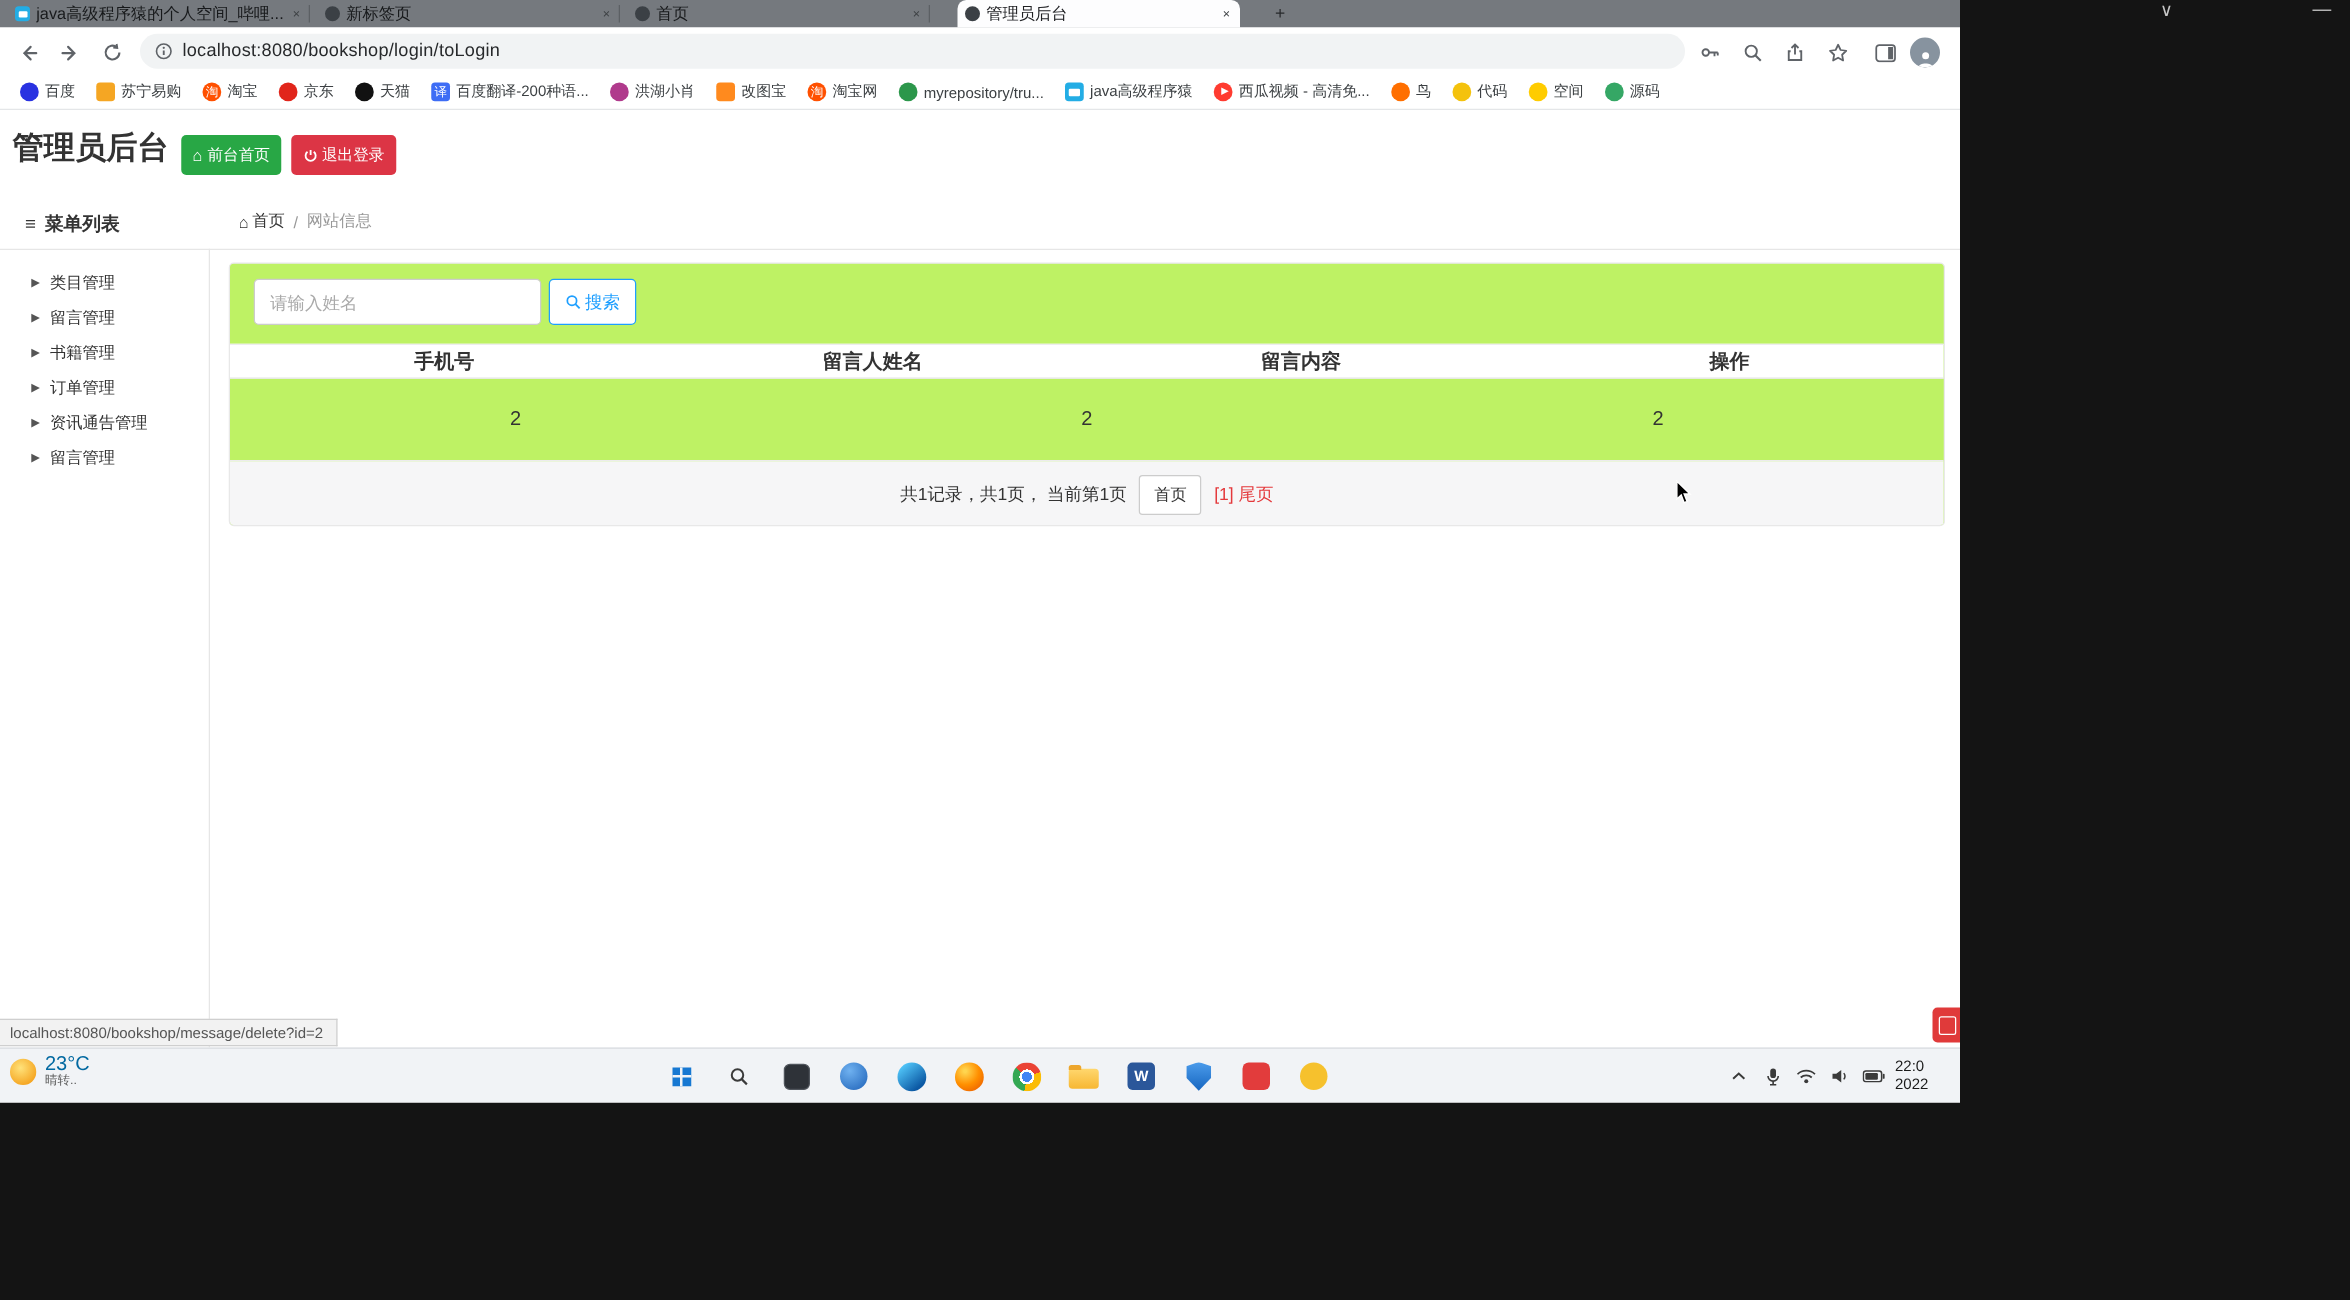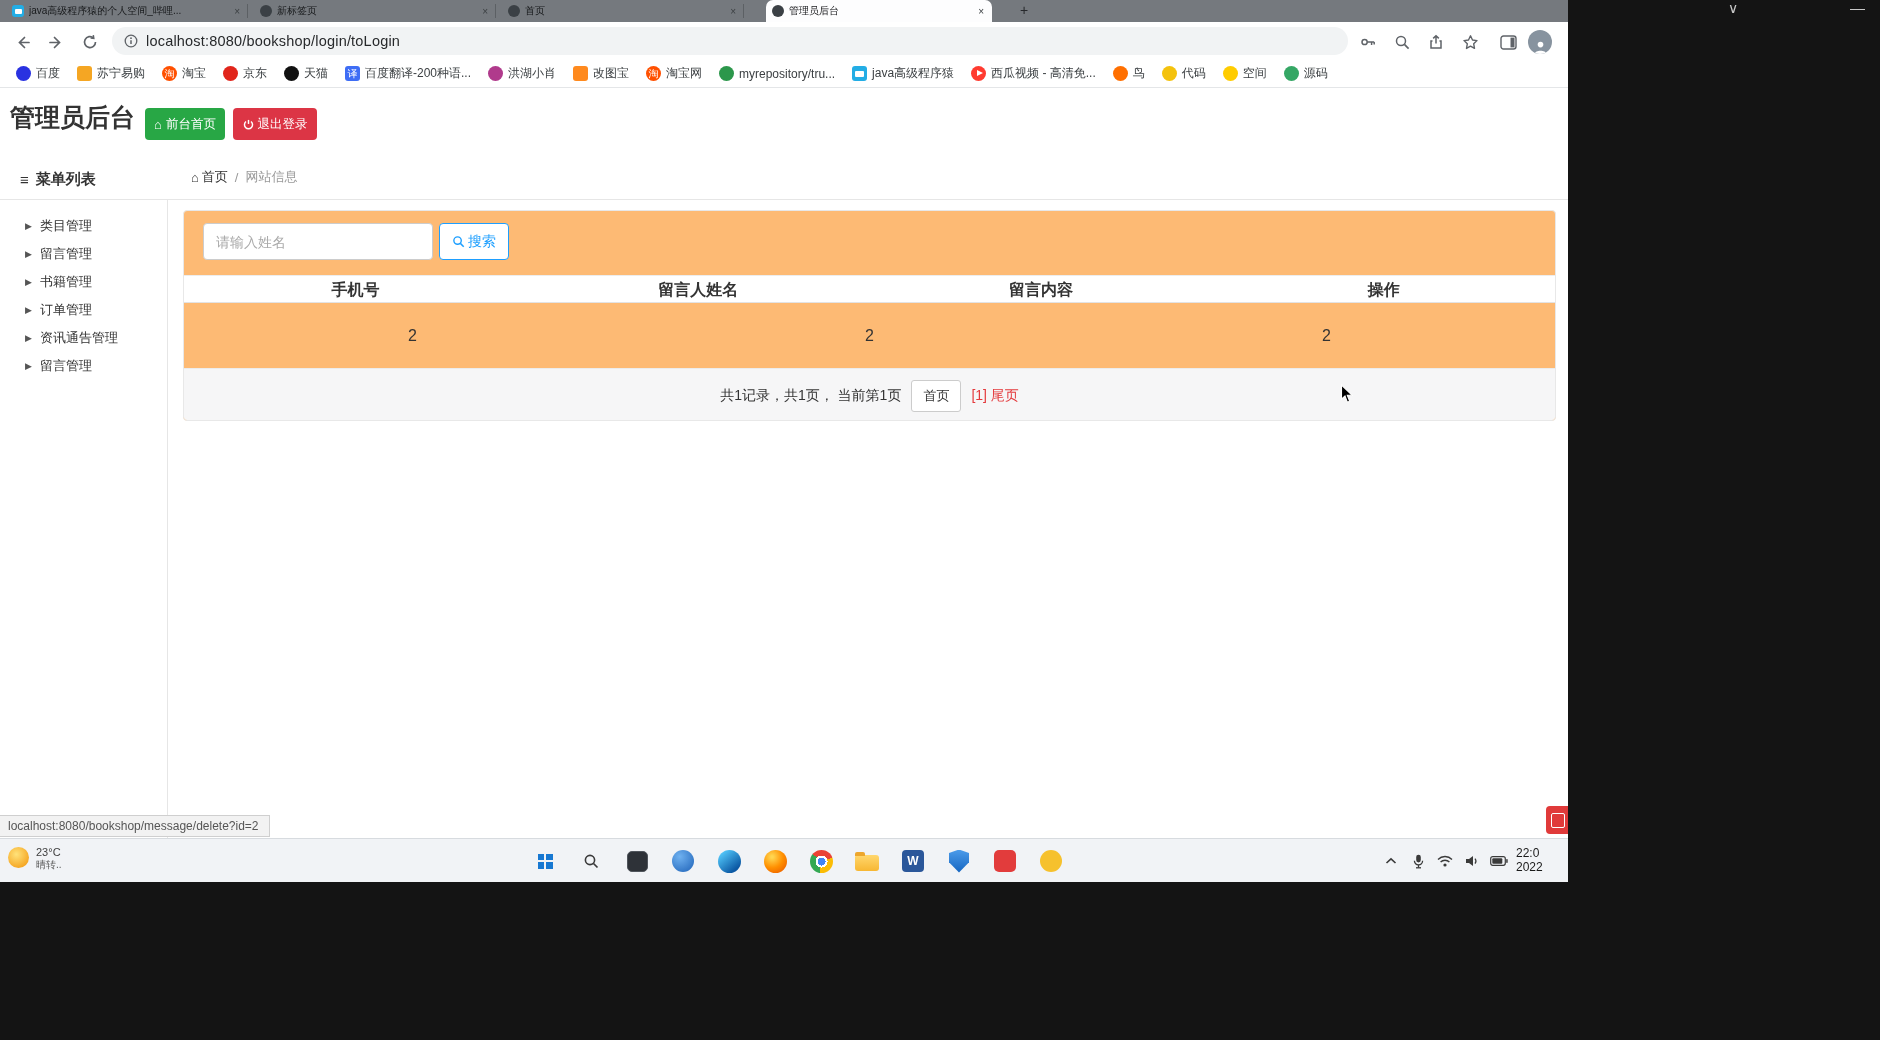--- a/index.html
+++ b/index.html
@@ -7,21 +7,21 @@
     font-family:"Liberation Sans","DejaVu Sans",sans-serif; }
 
   
   .screen { position:absolute; left:0; top:0; width:1568px; height:882px; background:#fff; }
 
   
   .tabstrip { position:absolute; left:0; top:0; width:100%; height:22px; background:#75797e; }
   .tab { position:absolute; top:0; height:22px; display:flex; align-items:center; gap:5px;
          padding:0 6px; overflow:hidden; cursor:default; }
   .tab .sep { position:absolute; right:0; top:4px; width:1px; height:14px; background:#5c6064; }
-  .tab-title { font-size:10px; color:#17191b; white-space:nowrap; overflow:hidden;
+  .tab-title { font-size:13px; color:#17191b; white-space:nowrap; overflow:hidden;
                text-overflow:ellipsis; flex:1; }
   .tab-close { font-size:10px; color:#3c4043; padding:0 2px; flex:none; }
   .tab.active { background:#fdfdfe; border-radius:7px 7px 0 0; }
   .tab.active .tab-title { color:#202124; }
   .t1 { left:6px;   width:242px; }
   .t2 { left:254px; width:242px; }
   .t3 { left:502px; width:242px; }
   .t4 { left:766px; width:226px; }
   .favicon { width:12px; height:12px; border-radius:3px; flex:none; }
   .fav-bili { background:#23ade5; position:relative; }
@@ -88,21 +88,21 @@
   .menu-item { height:28px; display:flex; align-items:center; padding-left:25px; cursor:pointer; }
   .menu-caret { font-size:9px; color:#555; margin-right:8px; }
   .menu-label { font-size:13px; color:#333; }
 
   .breadcrumb { position:absolute; left:191px; top:80px; display:flex; align-items:center;
                 font-size:13px; color:#333; }
   .crumb-sep { color:#999; margin:0 7px; }
   .crumb-cur { color:#999; }
 
   .panel { position:absolute; left:183px; top:122px; width:1373px; height:211px;
-           border:1px solid #e8e8e8; border-radius:4px; background:#fdba74; overflow:hidden; }
+           border:1px solid #e8e8e8; border-radius:4px; background:#bef264; overflow:hidden; }
   .search-row { position:absolute; left:0; top:0; width:100%; height:64px; }
   .search-input { position:absolute; left:19px; top:12px; width:230px; height:37px;
                   border:1px solid #ccc; border-radius:4px; padding:0 12px; font-size:14px;
                   color:#333; outline:none; font-family:inherit; }
   .search-input::placeholder { color:#aaa; }
   .search-btn { position:absolute; left:255px; top:12px; width:70px; height:37px;
                 background:#fff; border:1px solid #1e9fff; border-radius:4px; color:#1e9fff;
                 font-size:14px; display:flex; align-items:center; justify-content:center;
                 gap:3px; cursor:pointer; }
   .thead { position:absolute; left:0; top:64px; width:100%; height:28px; display:flex;
@@ -130,21 +130,21 @@
   .statusbar { position:absolute; left:0; top:727px; height:22px; background:#f2f2f2;
                border:1px solid #cfcfcf; border-left:none; padding:3px 10px 0 8px;
                font-size:12px; color:#555; white-space:nowrap; }
 
   
   .taskbar { position:absolute; left:0; top:838px; width:1568px; height:44px;
              background:#f1f3f6; border-top:1px solid #d7dbdf; }
   .weather { position:absolute; left:8px; top:6px; display:flex; align-items:center; gap:7px; }
   .sun { width:21px; height:21px; border-radius:50%;
          background:radial-gradient(circle at 40% 35%, #ffe27a, #f5a623 75%); }
-  .wx-temp { font-size:11px; color:#404040; line-height:14px; }
+  .wx-temp { font-size:16px; color:#0369a1; line-height:14px; }
   .wx-desc { font-size:10px; color:#5a5a5a; line-height:11px; }
   .tb-icons { position:absolute; left:531px; top:8px; display:flex; gap:18px; }
   .tbi { width:28px; height:28px; display:flex; align-items:center; justify-content:center;
          border-radius:5px; }
   .win-squares { width:15px; height:15px; background-color:#1778d2;
     background-image:linear-gradient(#f1f3f6,#f1f3f6),linear-gradient(#f1f3f6,#f1f3f6);
     background-size:2px 15px,15px 2px; background-position:center,center;
     background-repeat:no-repeat; }
   .tb-task { width:21px; height:21px; background:#2e3238; border:1px solid #50555c;
              border-radius:5px; }

